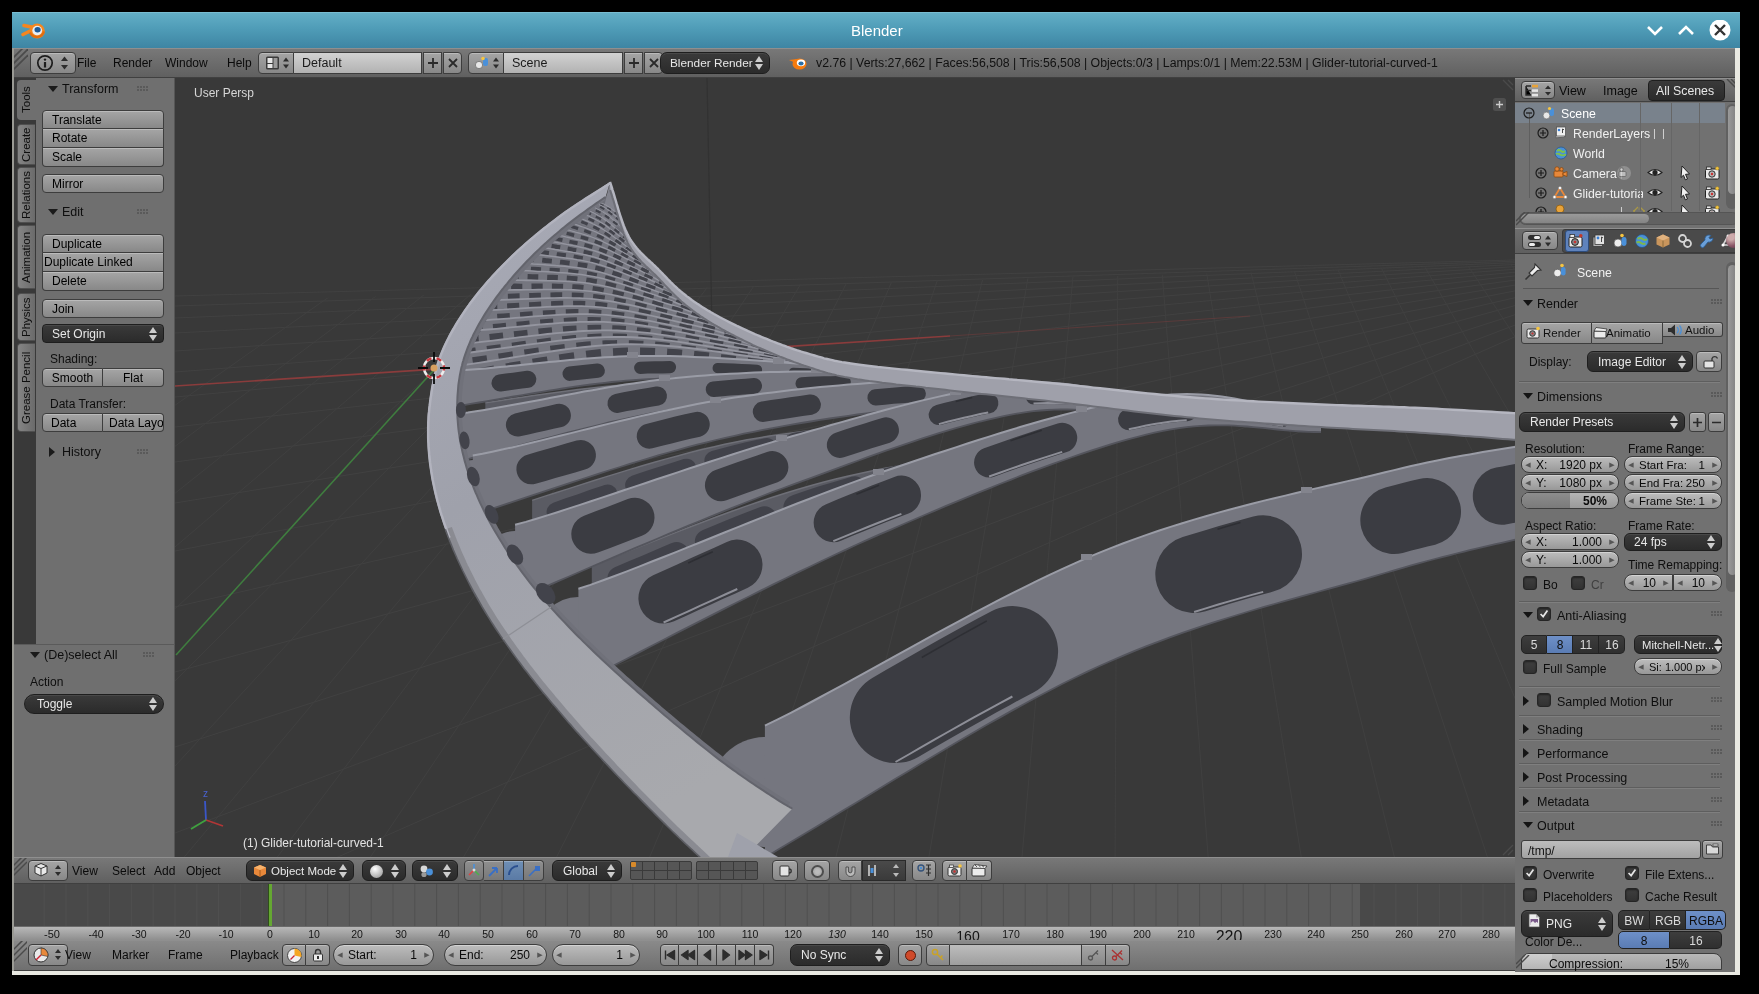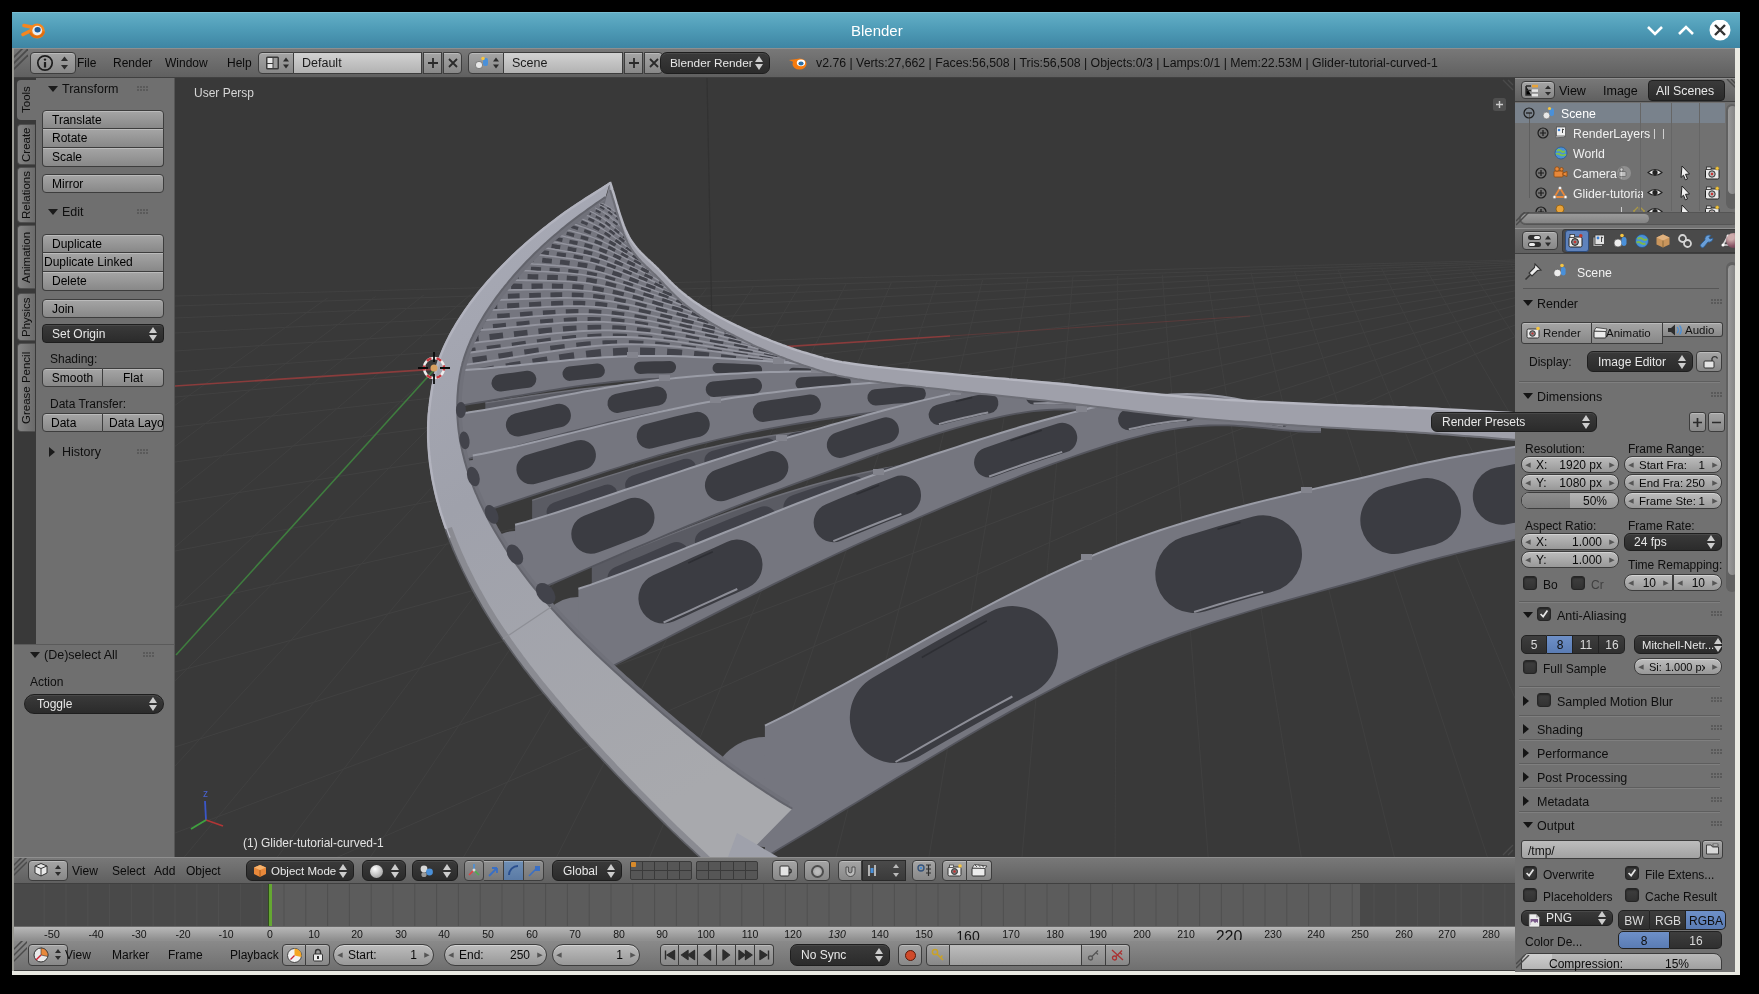--- a/index.html
+++ b/index.html
@@ -1154,21 +1154,21 @@
 <div style="position:absolute;left:1523px;top:393px;width:0;height:0;border-left:5px solid transparent;border-right:5px solid transparent;border-top:6px solid #141414;"></div>
 <div class="t " style="left:1537px;top:391px;font-size:12.5px;color:#0e0e0e;font-weight:normal;">Dimensions</div>
 <div style="position:absolute;left:1711px;top:392px;width:1.5px;height:1.5px;background:#5a5a5a"></div>
 <div style="position:absolute;left:1714px;top:392px;width:1.5px;height:1.5px;background:#5a5a5a"></div>
 <div style="position:absolute;left:1717px;top:392px;width:1.5px;height:1.5px;background:#5a5a5a"></div>
 <div style="position:absolute;left:1720px;top:392px;width:1.5px;height:1.5px;background:#5a5a5a"></div>
 <div style="position:absolute;left:1711px;top:395px;width:1.5px;height:1.5px;background:#5a5a5a"></div>
 <div style="position:absolute;left:1714px;top:395px;width:1.5px;height:1.5px;background:#5a5a5a"></div>
 <div style="position:absolute;left:1717px;top:395px;width:1.5px;height:1.5px;background:#5a5a5a"></div>
 <div style="position:absolute;left:1720px;top:395px;width:1.5px;height:1.5px;background:#5a5a5a"></div>
-<div class="ddark" style="left:1431px;top:412px;width:166px;height:20px;font-size:12px;padding-left:10px;border-radius:6px;">
+<div class="ddark" style="left:1519px;top:412px;width:166px;height:20px;font-size:12px;padding-left:10px;border-radius:6px;">
     <span>Render Presets</span>
     <span class="udarr"></span>
   </div>
 <div class="lbtn" style="left:1689px;top:412px;width:17px;height:20px;border-radius:3px;">
     <svg width="11" height="11" viewBox="0 0 11 11" style="position:absolute">
       <path d="M5.5 1 V10 M1 5.5 H10" stroke="#2a2a2a" stroke-width="1.7"></path>
     </svg>
   </div>
 <div class="lbtn" style="left:1708px;top:412px;width:17px;height:20px;border-radius:3px;">
     <svg width="11" height="11" viewBox="0 0 11 11" style="position:absolute">
@@ -1185,21 +1185,21 @@
   </div>
 <div class="nf" style="left:1521px;top:474px;width:98px;height:17px;border-top-left-radius:8px;border-bottom-left-radius:8px;border-top-right-radius:8px;border-bottom-right-radius:8px;font-size:12px;">
     <span class="na nal">◀</span>
     <span class="nfl">Y:</span>
     <span class="nfv">1080 px</span>
     <span class="na nar">▶</span>
   </div>
 <div class="" style="left:1521px;top:492px;width:98px;height:17px;background:linear-gradient(#b5b5b5,#9a9a9a);border:1px solid #3d3d3d;border-radius:8px;overflow:hidden;">
     <div style="position:absolute;left:0;top:0;width:50%;height:100%;background:linear-gradient(#8d8d8d,#7a7a7a)"></div>
   </div>
-<div class="t " style="left:1583px;top:495px;font-size:12px;color:#0a0a0a;font-weight:normal;">50%</div>
+<div class="t " style="left:1583px;top:495px;font-size:12px;color:#0a0a0a;font-weight:bold;">50%</div>
 <div class="nf" style="left:1624px;top:456px;width:98px;height:17px;border-top-left-radius:8px;border-bottom-left-radius:8px;border-top-right-radius:8px;border-bottom-right-radius:8px;font-size:11.5px;">
     <span class="na nal">◀</span>
     <span class="nfl">Start Fra:</span>
     <span class="nfv">1</span>
     <span class="na nar">▶</span>
   </div>
 <div class="nf" style="left:1624px;top:474px;width:98px;height:17px;border-top-left-radius:8px;border-bottom-left-radius:8px;border-top-right-radius:8px;border-bottom-right-radius:8px;font-size:11.5px;">
     <span class="na nal">◀</span>
     <span class="nfl">End Fra:</span>
     <span class="nfv">250</span>
@@ -1373,21 +1373,21 @@
 <div class="cb" style="left:1625px;top:866px;width:14px;height:14px;">
     <svg viewBox="0 0 14 14" style="position:absolute;left:0;top:0;width:100%;height:100%">
       <path d="M3 7 L6 10 L11 3" stroke="#e5e5e5" stroke-width="2" fill="none"></path>
     </svg>
   </div>
 <div class="t " style="left:1645px;top:869px;font-size:12px;color:#0e0e0e;font-weight:normal;">File Extens...</div>
 <div class="cb" style="left:1523px;top:888px;width:14px;height:14px;"></div>
 <div class="t " style="left:1543px;top:891px;font-size:12px;color:#0e0e0e;font-weight:normal;">Placeholders</div>
 <div class="cb" style="left:1625px;top:888px;width:14px;height:14px;"></div>
 <div class="t " style="left:1645px;top:891px;font-size:12px;color:#0e0e0e;font-weight:normal;">Cache Result</div>
-<div class="ddark" style="left:1521px;top:910px;width:92px;height:16px;font-size:12px;padding-left:24px;border-radius:6px;">
+<div class="ddark" style="left:1521px;top:910px;width:92px;height:27px;font-size:12px;padding-left:24px;border-radius:6px;">
     <svg width="14" height="15" viewBox="0 0 14 15" style="position:absolute;left:5px;top:2px">
           <path d="M2 1 H9 L12.5 4.5 V14 H2 Z" fill="#ececec" stroke="#555" stroke-width=".7"></path>
           <path d="M9 1 L9 4.5 H12.5 Z" fill="#b5b5b5"></path>
           <rect x="3.5" y="6" width="7.5" height="6" fill="#7a5a8a"></rect>
       <path d="M3.5 10 L6 8 L8 10 L9.5 8.8 L11 10 V12 H3.5 Z" fill="#e8e8e8"></path>
     </svg>
     <span>PNG</span>
     <span class="udarr"></span>
   </div>
 <div class="" style="left:1618px;top:910px;width:32px;height:20px;background:linear-gradient(#3d3d3d,#2f2f2f);border:1px solid #222;border-radius:5px 0 0 5px;"></div>

